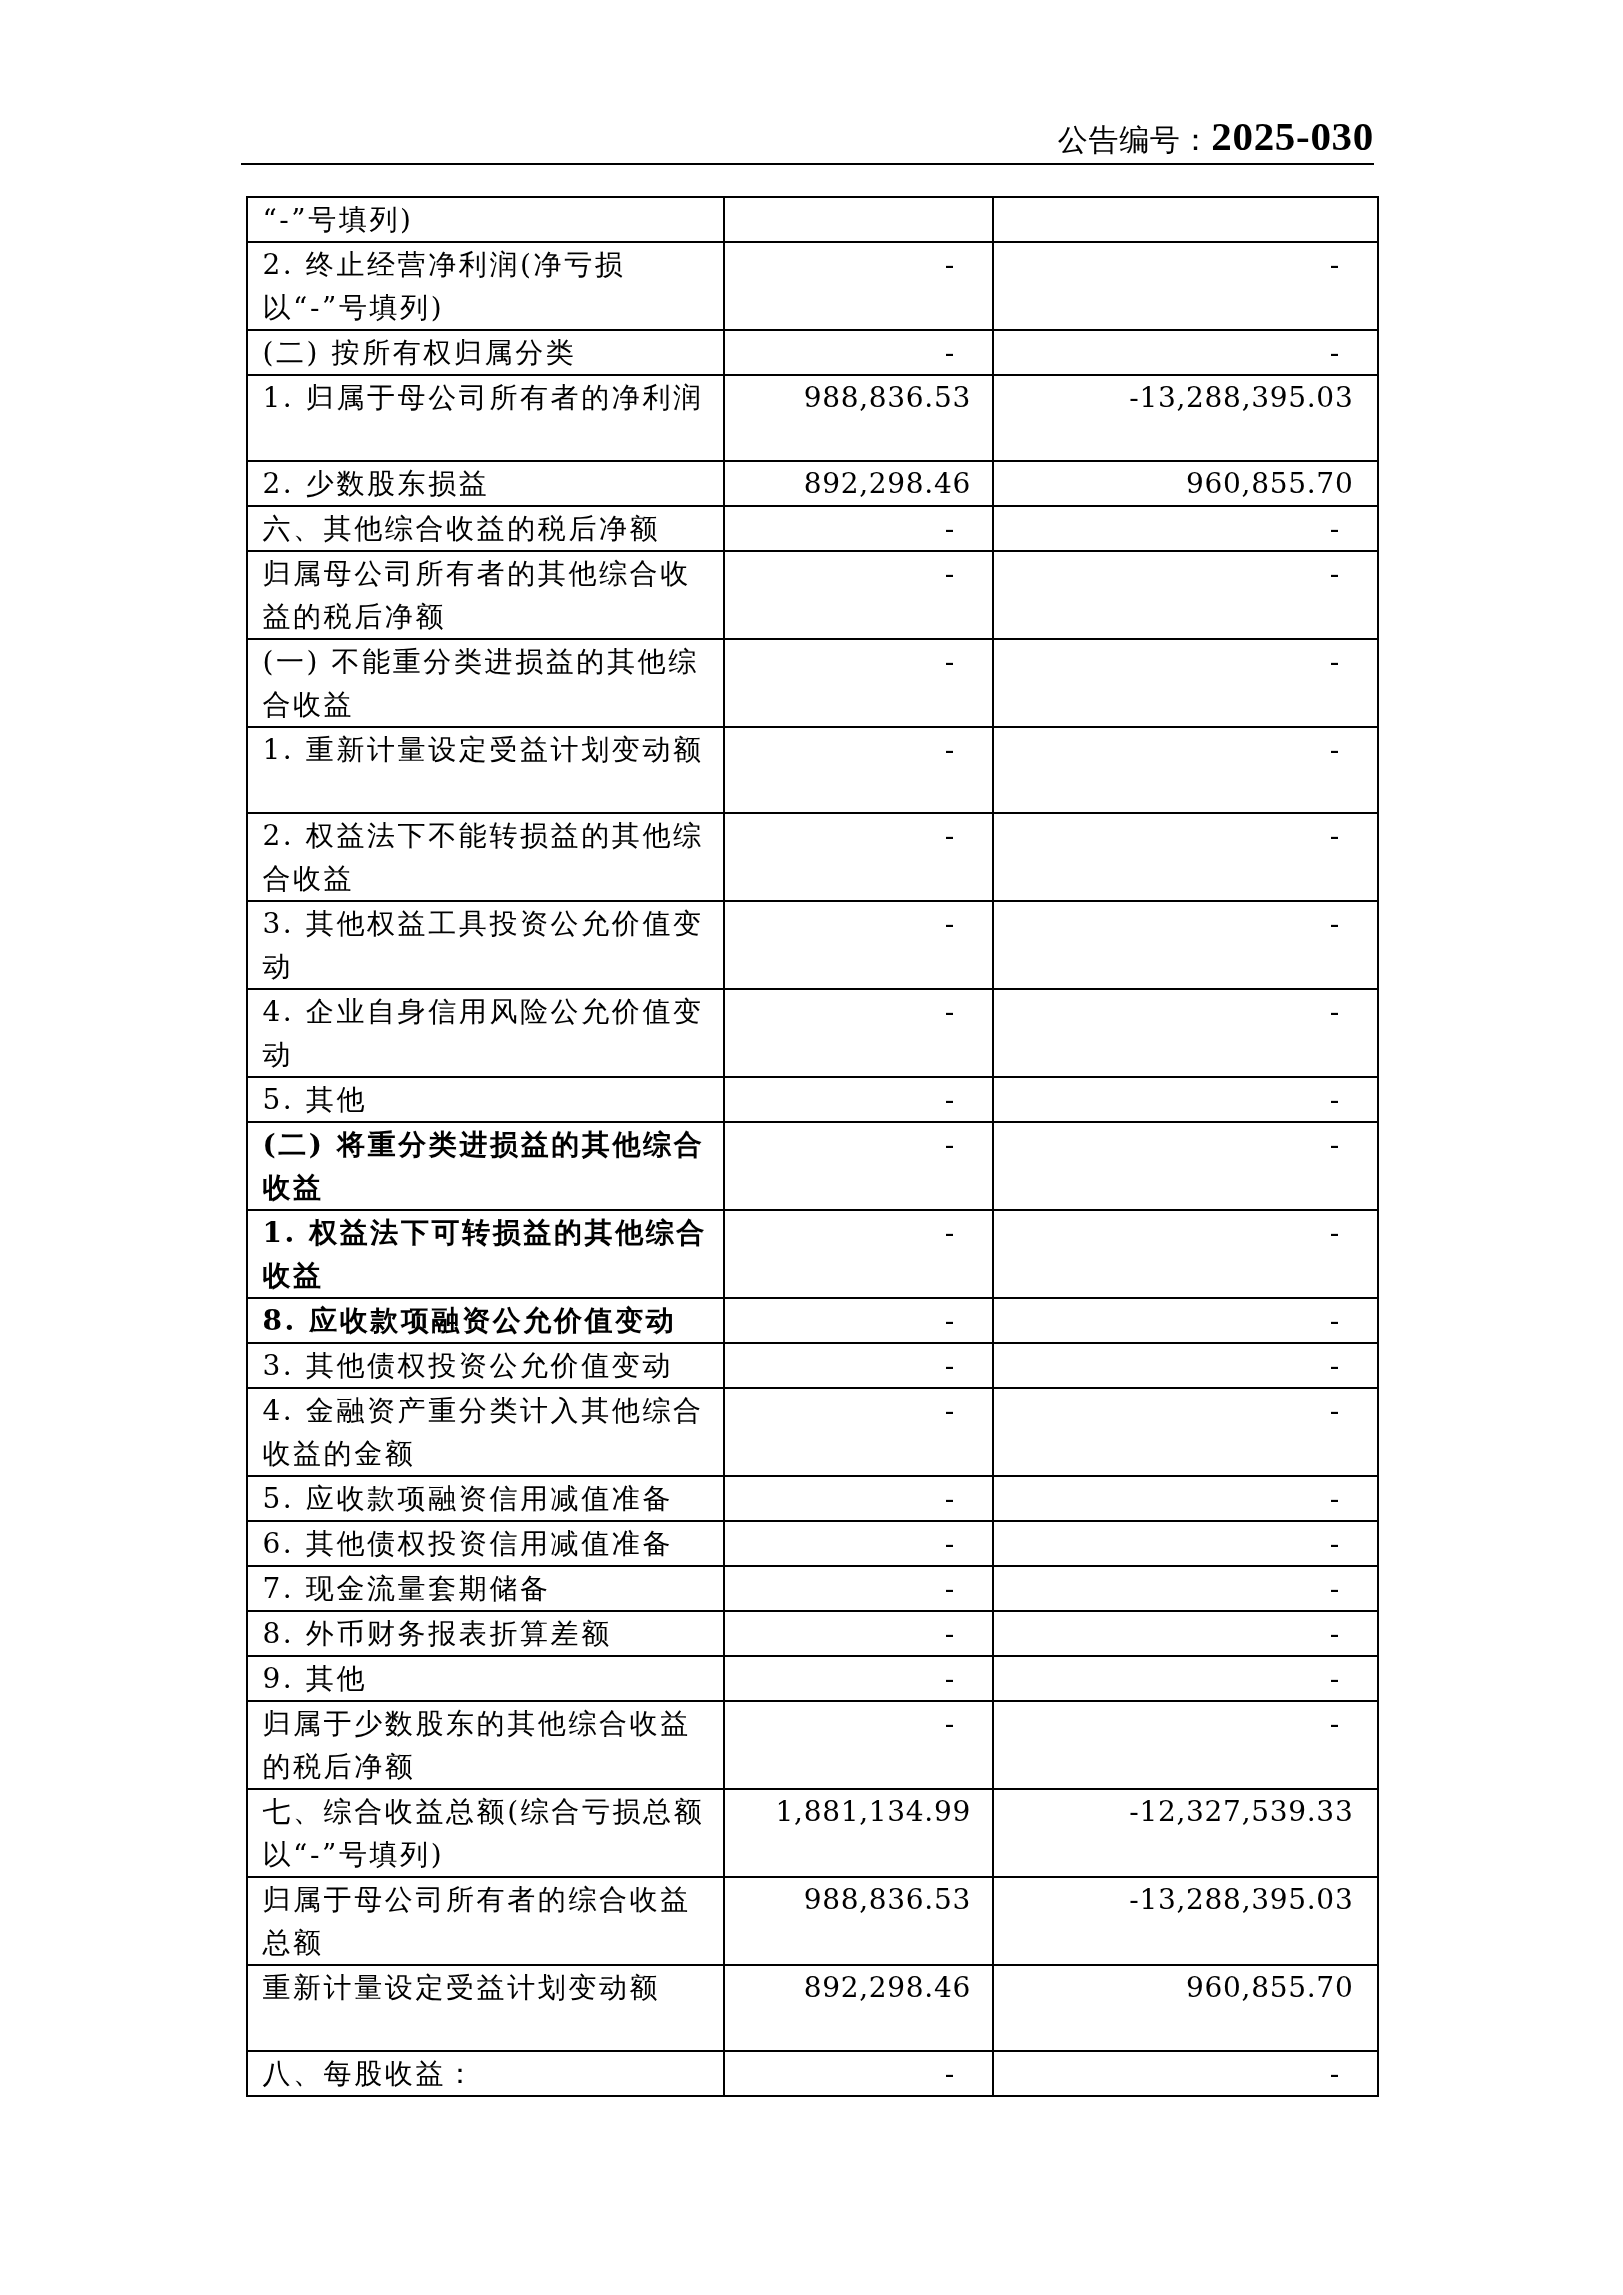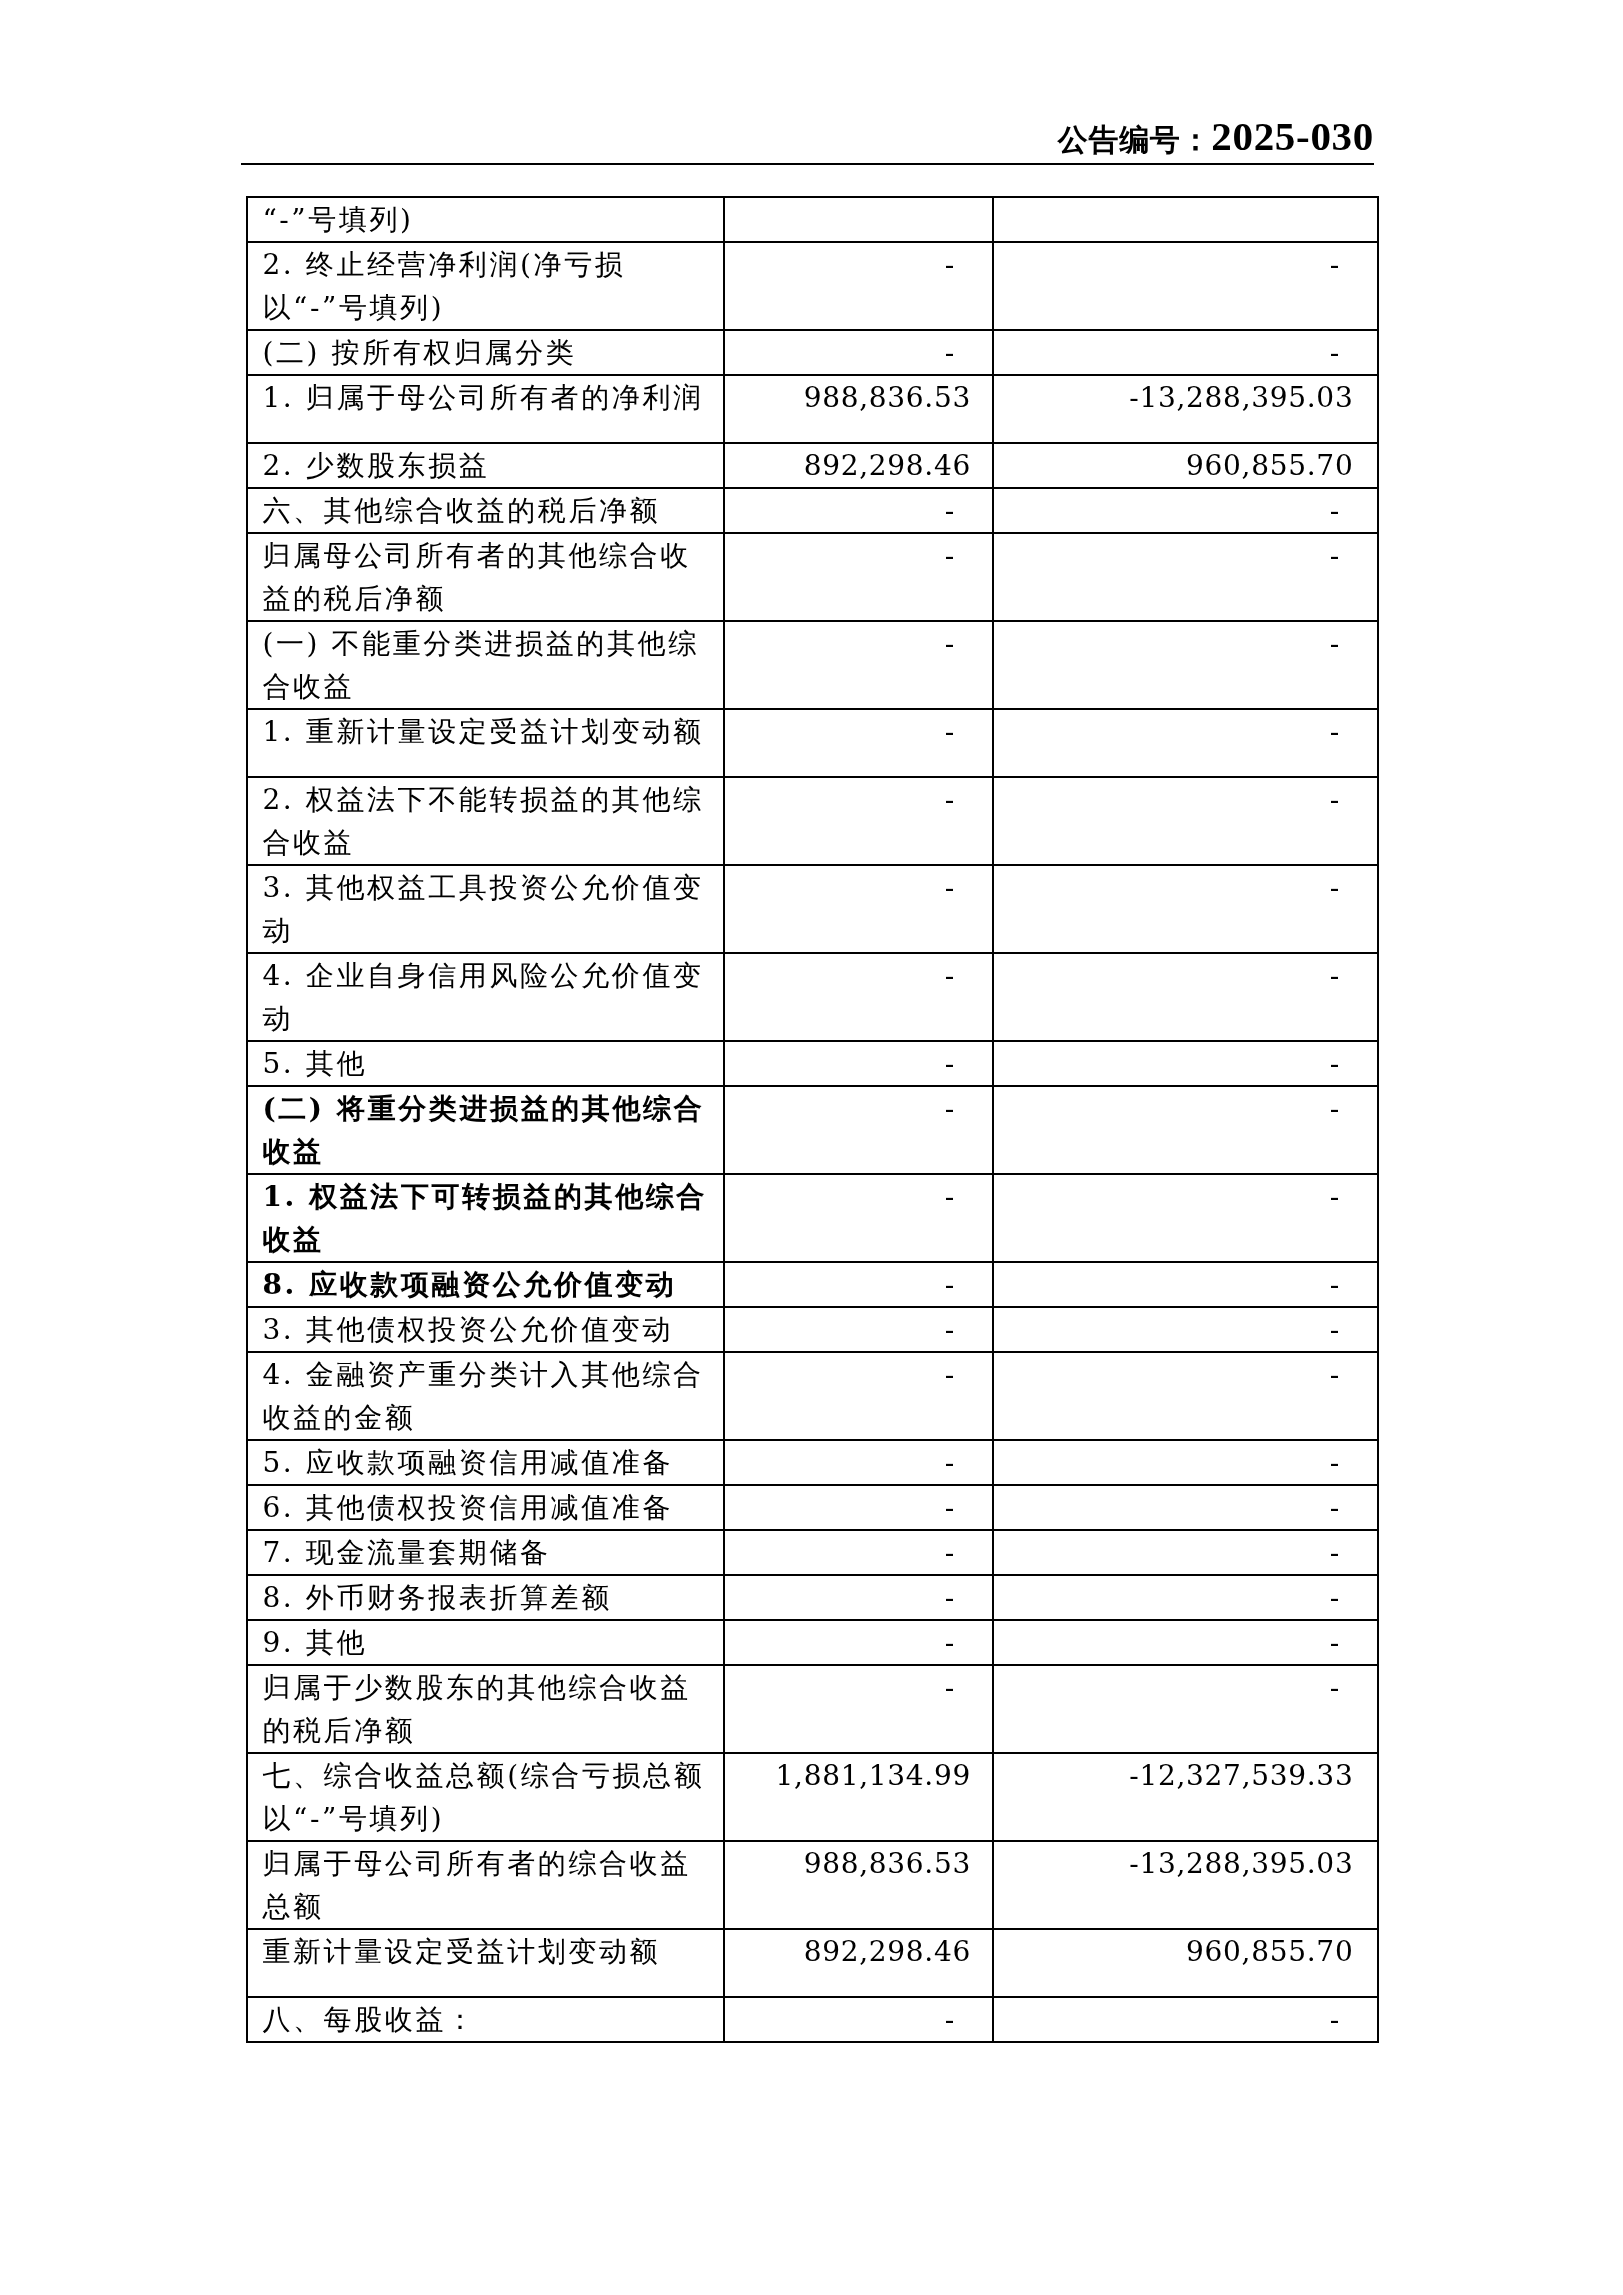--- a/index.html
+++ b/index.html
@@ -25,21 +25,21 @@
     }
     .doc-number {
       position: absolute;
       right: 0;
       top: 6.5px;
       font-size: 30px;
       font-weight: bold;
       letter-spacing: 0.7px;
       white-space: nowrap;
     }
-    .doc-number .label { font-weight: bold; }
+    .doc-number .label { font-weight: normal; }
     .doc-number .value {
       font-family: "Liberation Serif", "DejaVu Serif", serif;
       font-weight: bold;
       font-size: 41px;
     }
     table.fin-table {
       position: absolute;
       left: 246px;
       top: 196px;
       width: 1131px;
@@ -51,21 +51,21 @@
     table.fin-table col.c-prev { width: 385px; }
     table.fin-table td {
       border: 2px solid #000000;
       vertical-align: top;
       font-size: 28px;
       line-height: 43px;
       padding: 0;
       box-sizing: border-box;
     }
     table.fin-table tr { height: 43px; }
-    table.fin-table tr.two-line { height: 68px; }
+    table.fin-table tr.two-line { height: 86px; }
     td.item {
       padding-left: 14.4px !important;
       padding-right: 6.5px !important;
       letter-spacing: 2.6px;
       word-break: break-all;
     }
     td.item.bold { font-weight: bold; }
     td.num {
       text-align: right;
       font-family: "DejaVu Serif", "Liberation Serif", serif;

